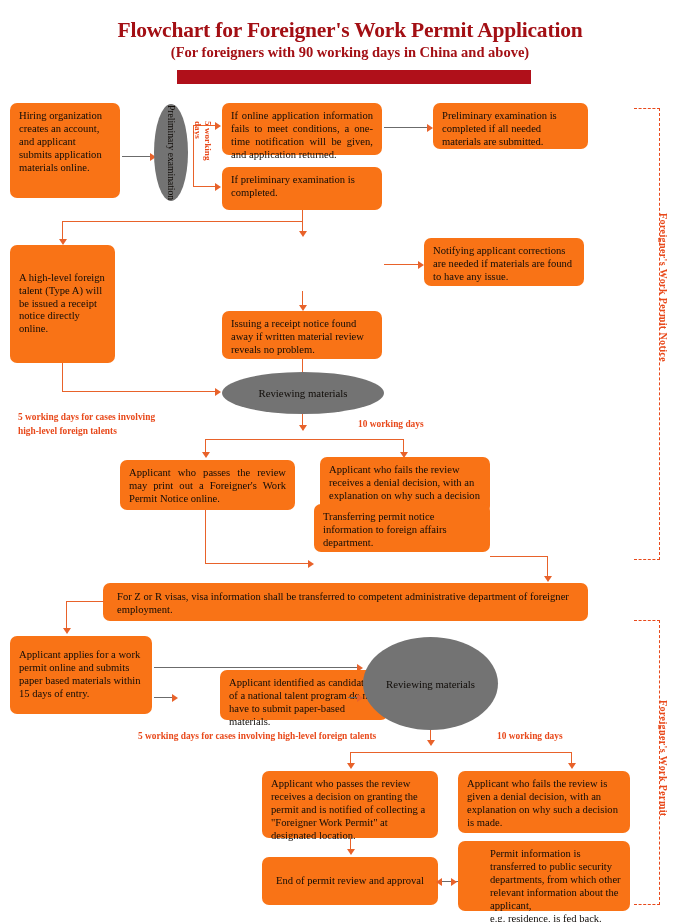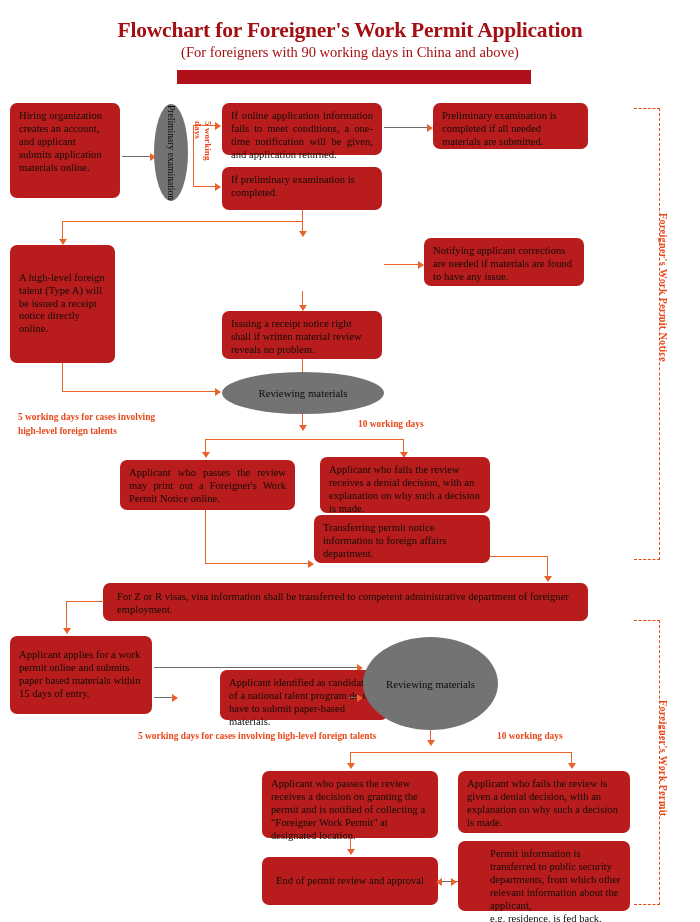--- a/index.html
+++ b/index.html
@@ -6,27 +6,27 @@
   body{width:700px;height:922px;position:relative;overflow:hidden;
        font-family:"Liberation Serif", serif;}
 
   #stage{position:relative;width:700px;height:922px;}
 
   
   .title{position:absolute;left:0;top:18px;width:700px;text-align:center;
          font-family:"Liberation Serif",serif;font-weight:bold;font-size:21.5px;
          color:#a30f14;letter-spacing:-0.2px;}
   .subtitle{position:absolute;left:0;top:44px;width:700px;text-align:center;
-         font-family:"Liberation Serif",serif;font-weight:normal;font-size:14.5px;
+         font-family:"Liberation Serif",serif;font-weight:bold;font-size:14.5px;
          color:#a30f14;}
   .redbar{position:absolute;left:177px;top:70px;width:354px;height:14px;
           background:#b0101a;}
 
   
-  .box{position:absolute;background:#b91c1c;border-radius:7px;
+  .box{position:absolute;background:#f97316;border-radius:7px;
        font-family:"Liberation Serif",serif;font-size:10.6px;color:#100c08;
        line-height:1.22;box-sizing:border-box;padding:7px 9px;}
   .box.just{text-align:justify;text-align-last:left;}
   .box.center{display:flex;align-items:center;}
   .box.ctr-txt{text-align:center;}
 
   .ellipse{position:absolute;background:#737373;border-radius:50%;
            display:flex;align-items:center;justify-content:center;
            font-family:"Liberation Serif",serif;font-size:10.8px;color:#100c08;}
   .ellipse.vert span{writing-mode:vertical-rl;text-orientation:mixed;
@@ -99,21 +99,21 @@
   <div class="ar d" style="left:298.5px;top:231px;"></div>
 
   <div class="box" style="left:10px;top:245px;width:105px;height:118px;display:flex;align-items:center;">A high-level foreign talent (Type A) will be issued a receipt notice directly online.</div>
 
   <div class="ln h" style="left:384px;top:264px;width:36px;"></div>
   <div class="ar r" style="left:418px;top:260.5px;"></div>
   <div class="box" style="left:424px;top:238px;width:160px;height:48px;">Notifying applicant  corrections are needed if materials are found to have any issue.</div>
 
   <div class="ln v" style="left:302px;top:291px;height:16px;"></div>
   <div class="ar d" style="left:298.5px;top:305px;"></div>
-  <div class="box" style="left:222px;top:311px;width:160px;height:48px;">Issuing a receipt notice  right shall if written material review reveals no problem.</div>
+  <div class="box" style="left:222px;top:311px;width:160px;height:48px;">Issuing a receipt notice  found away if written material review reveals no problem.</div>
 
   <div class="ln v" style="left:302px;top:359px;height:16px;"></div>
   <div class="ar d" style="left:298.5px;top:373px;"></div>
 
   <div class="ln v" style="left:62px;top:363px;height:29px;"></div>
   <div class="ln h" style="left:62px;top:391px;width:155px;"></div>
   <div class="ar r" style="left:215px;top:387.5px;"></div>
 
   <div class="ellipse" style="left:222px;top:372px;width:162px;height:42px;">Reviewing materials</div>
 
@@ -128,21 +128,21 @@
   <div class="ar d" style="left:201.5px;top:452px;"></div>
   <div class="ln v" style="left:403px;top:439px;height:16px;"></div>
   <div class="ar d" style="left:399.5px;top:452px;"></div>
 
   <div class="box just" style="left:120px;top:460px;width:175px;height:50px;">Applicant who passes the review may print out a Foreigner's Work Permit Notice online.</div>
   <div class="box" style="left:320px;top:457px;width:170px;height:56px;">Applicant who fails the review receives a denial decision, with an explanation on why such a decision is made.</div>
 
   <div class="ln v" style="left:205px;top:510px;height:54px;"></div>
   <div class="ln h" style="left:205px;top:563px;width:105px;"></div>
   <div class="ar r" style="left:308px;top:559.5px;"></div>
-  <div class="box" style="left:314px;top:515px;width:176px;height:48px;">Transferring permit notice information to foreign affairs department.</div>
+  <div class="box" style="left:314px;top:504px;width:176px;height:48px;">Transferring permit notice information to foreign affairs department.</div>
 
   <div class="ln h" style="left:490px;top:556px;width:58px;"></div>
   <div class="ln v" style="left:547px;top:556px;height:22px;"></div>
   <div class="ar d" style="left:543.5px;top:576px;"></div>
 
   <div class="box" style="left:103px;top:583px;width:485px;height:38px;padding:8px 14px;">For Z or R visas, visa information shall be transferred to competent administrative department of foreigner employment.</div>
 
   <div class="ln h" style="left:66px;top:601px;width:38px;"></div>
   <div class="ln v" style="left:66px;top:601px;height:29px;"></div>
   <div class="ar d" style="left:62.5px;top:628px;"></div>

